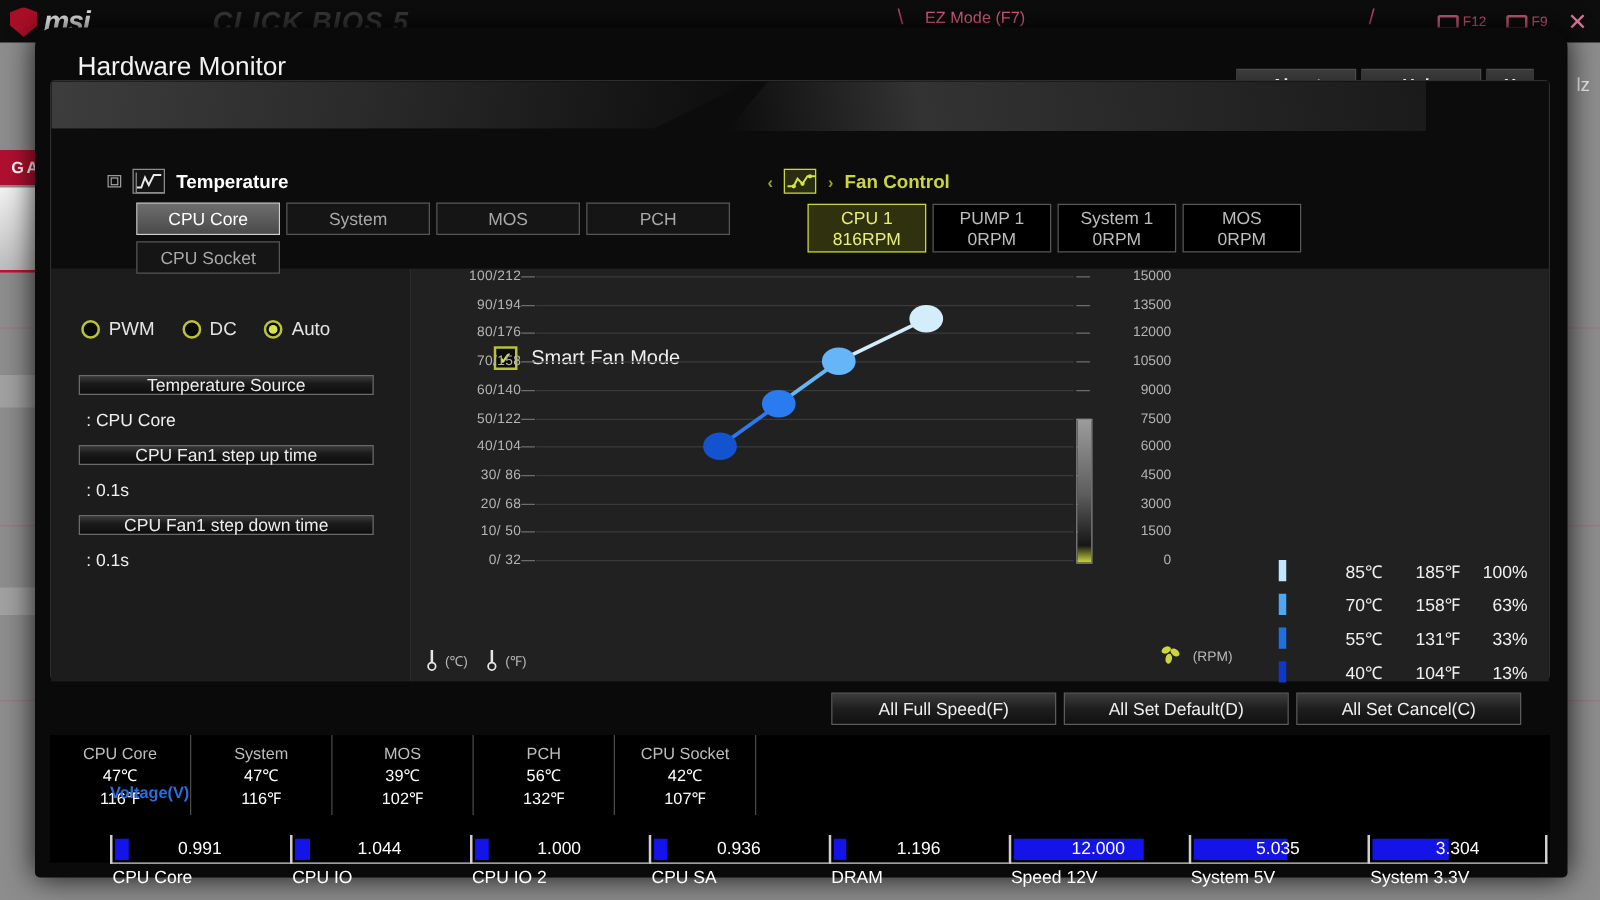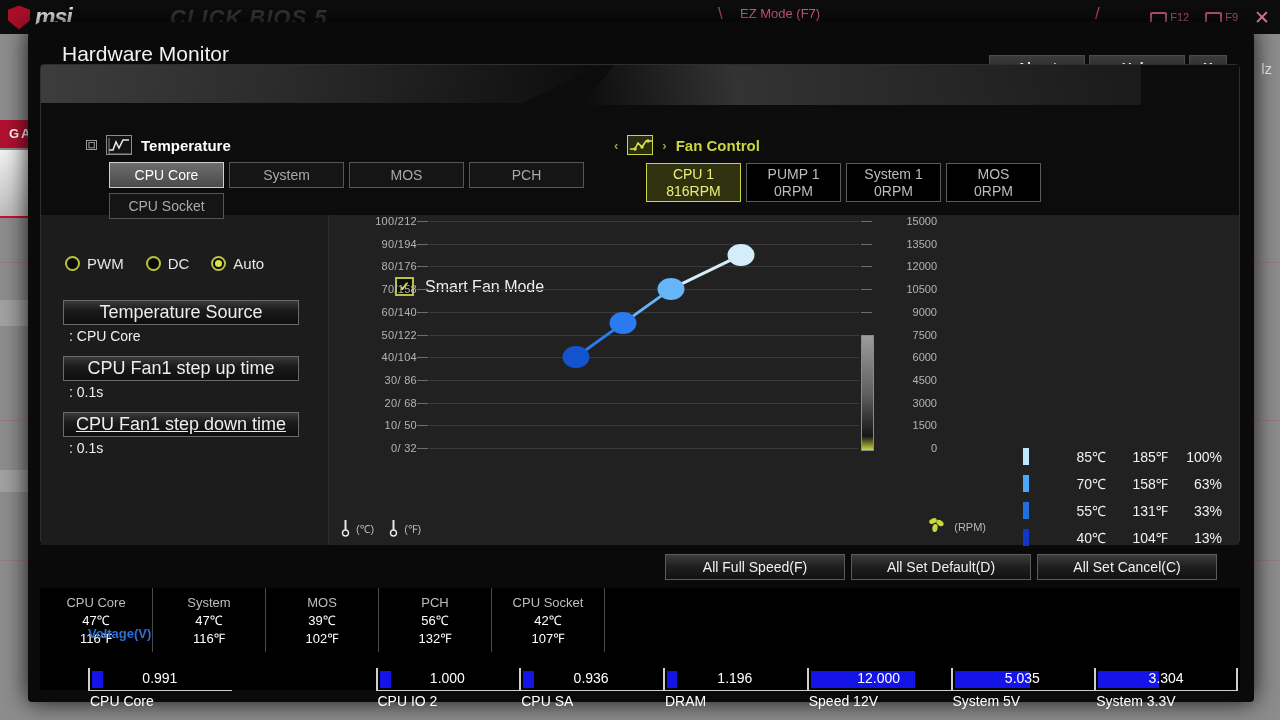--- a/index.html
+++ b/index.html
@@ -156,24 +156,24 @@
                background: #212121; }
 
   
   .radio-row { position: absolute; left: 24px; top: 40px; display: flex; gap: 22px; align-items: center; }
   .rwrap { display: flex; align-items: center; gap: 7px; color: #e4e4e4; font-size: 15px; }
   .rdot { width: 15px; height: 15px; border-radius: 50%; border: 2px solid #b9c23c; background: #0a0a0a;
           display: flex; align-items: center; justify-content: center; }
   .rdot.on::after { content: ""; width: 7px; height: 7px; border-radius: 50%; background: #d8e24c; }
 
   .opt-btn {
-    position: absolute; left: 22px; width: 236px; height: 25px;
+    position: absolute; left: 22px; width: 236px; height: 16px;
     border: 1px solid #6a6a6a;
     background: linear-gradient(180deg,#3a3a3a 0%,#1a1a1a 42%,#0d0d0d 100%);
-    color: #ededed; font-size: 18px; display: flex; align-items: center; justify-content: center;
+    color: #ededed; font-size: 14px; display: flex; align-items: center; justify-content: center;
   }
   .opt-val { position: absolute; left: 28px; color: #f0f0f0; font-size: 14px; }
 
   
   .smart-row { position: absolute; left: 66px; top: 62px; display: flex; align-items: center; gap: 11px; }
   .chkbox {
     width: 19px; height: 19px; border: 2px solid #b9c23c; background: #0d0d0d;
     color: #d8e24c; font-size: 13px; font-weight: bold;
     display: flex; align-items: center; justify-content: center;
   }
@@ -358,21 +358,21 @@
             <div class="rwrap">
               <span class="rdot on"></span>
               <span>Auto</span>
             </div>
           </div>
         <div id="optFields">
             <div class="opt-btn" style="top: 85px;">Temperature Source</div>
             <div class="opt-val" style="top: 113px;">: CPU Core</div>
             <div class="opt-btn" style="top: 141px;">CPU Fan1 step up time</div>
             <div class="opt-val" style="top: 169px;">: 0.1s</div>
-            <div class="opt-btn" style="top: 197px; text-decoration: underline;">CPU Fan1 step down time</div>
+            <div class="opt-btn" style="top: 197px;">CPU Fan1 step down time</div>
             <div class="opt-val" style="top: 225px;">: 0.1s</div>
           </div>
       </div>
 
       <div class="right-col">
 
         <div class="smart-row">
           <span class="chkbox">✓</span>
           <span class="smart-lbl">Smart Fan Mode</span>
         </div>
@@ -543,20 +543,27 @@
       </div>
     <div class="volt-title">Voltage(V)</div>
     <div class="volts" id="volts">
         <div class="vslot" style="left: 0px; width: 143.75px;">
           <div class="vtrack">
             <div class="vfill" style="width: 11.02px;"></div>
           </div>
           <div class="vval">0.991</div>
           <div class="vname">CPU Core</div>
         </div>
+        <div class="vslot" style="left: 143.75px; width: 143.75px;">
+          <div class="vtrack">
+            <div class="vfill" style="width: 12.3975px;"></div>
+          </div>
+          <div class="vval">1.044</div>
+          <div class="vname">CPU IO</div>
+        </div>
         <div class="vslot" style="left: 287.5px; width: 143.75px;">
           <div class="vtrack">
             <div class="vfill" style="width: 11.02px;"></div>
           </div>
           <div class="vval">1.000</div>
           <div class="vname">CPU IO 2</div>
         </div>
         <div class="vslot" style="left: 431.25px; width: 143.75px;">
           <div class="vtrack">
             <div class="vfill" style="width: 11.02px;"></div>

